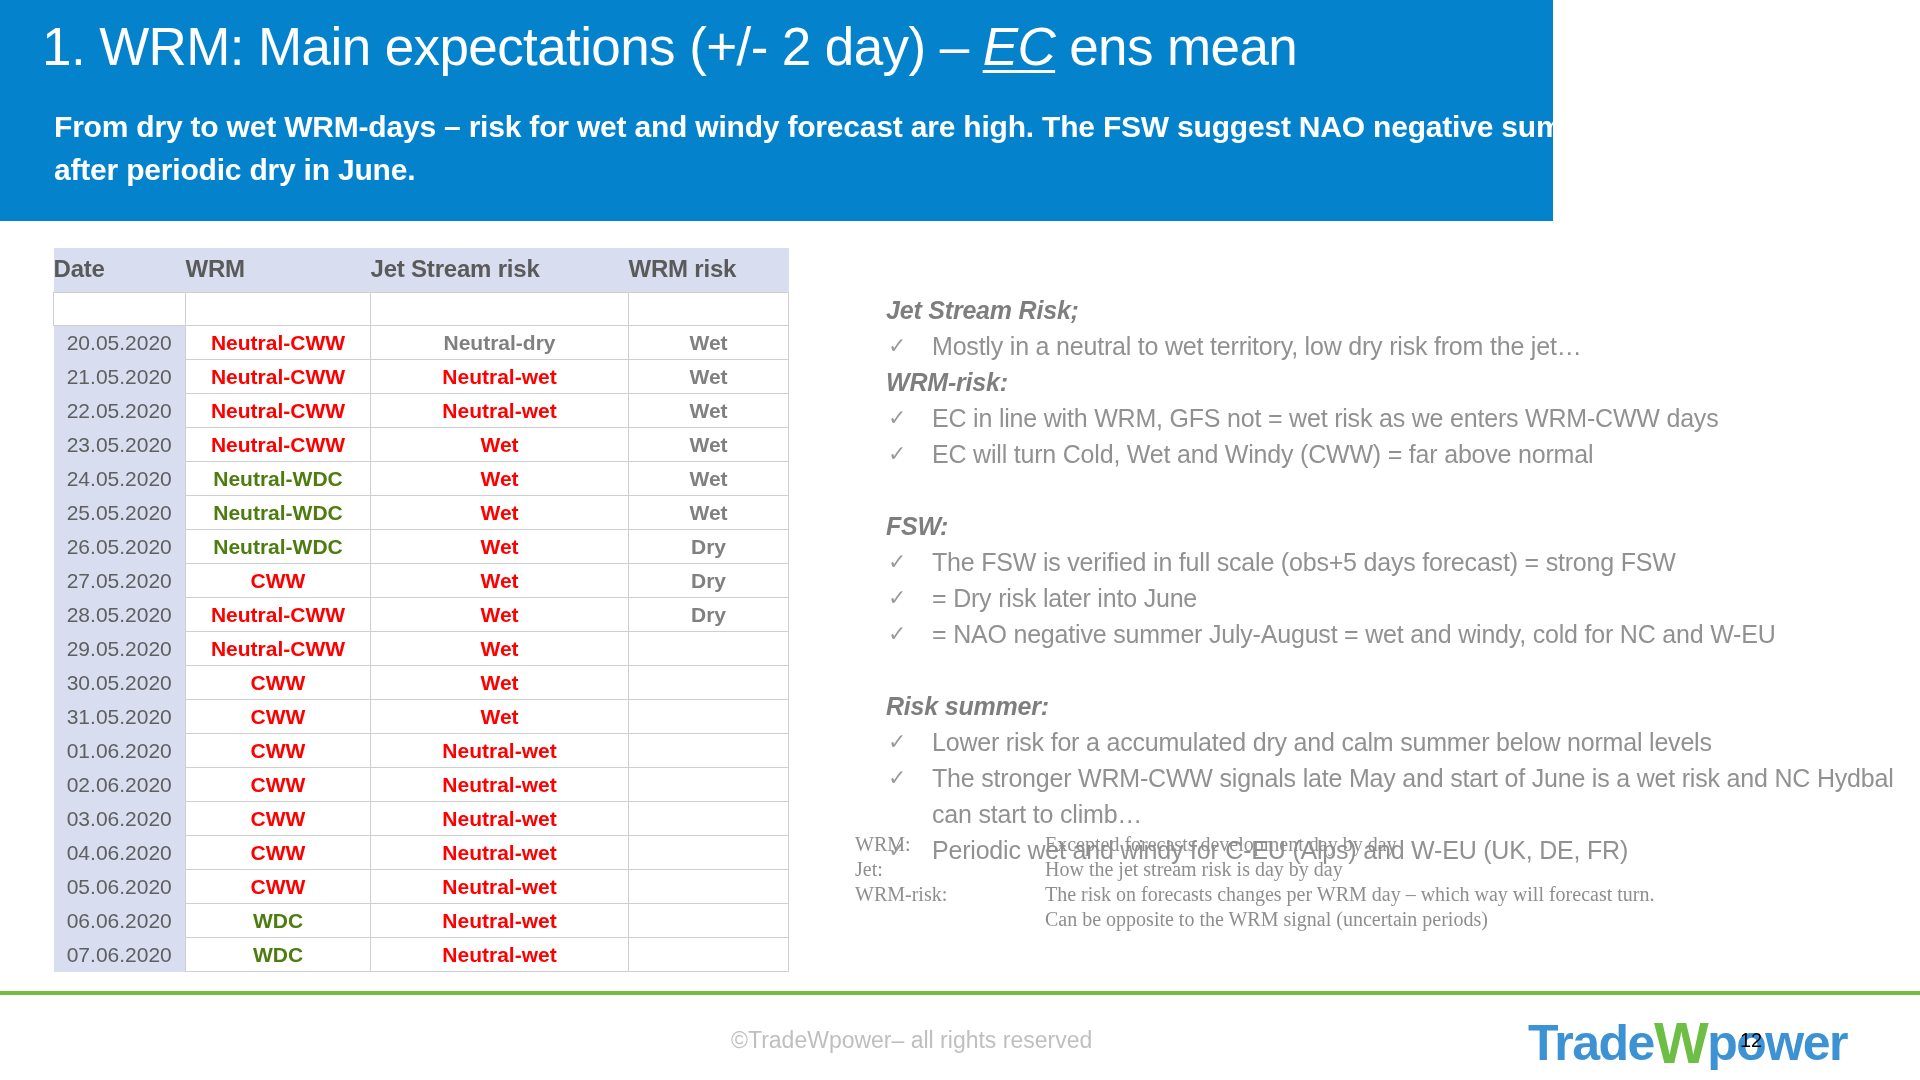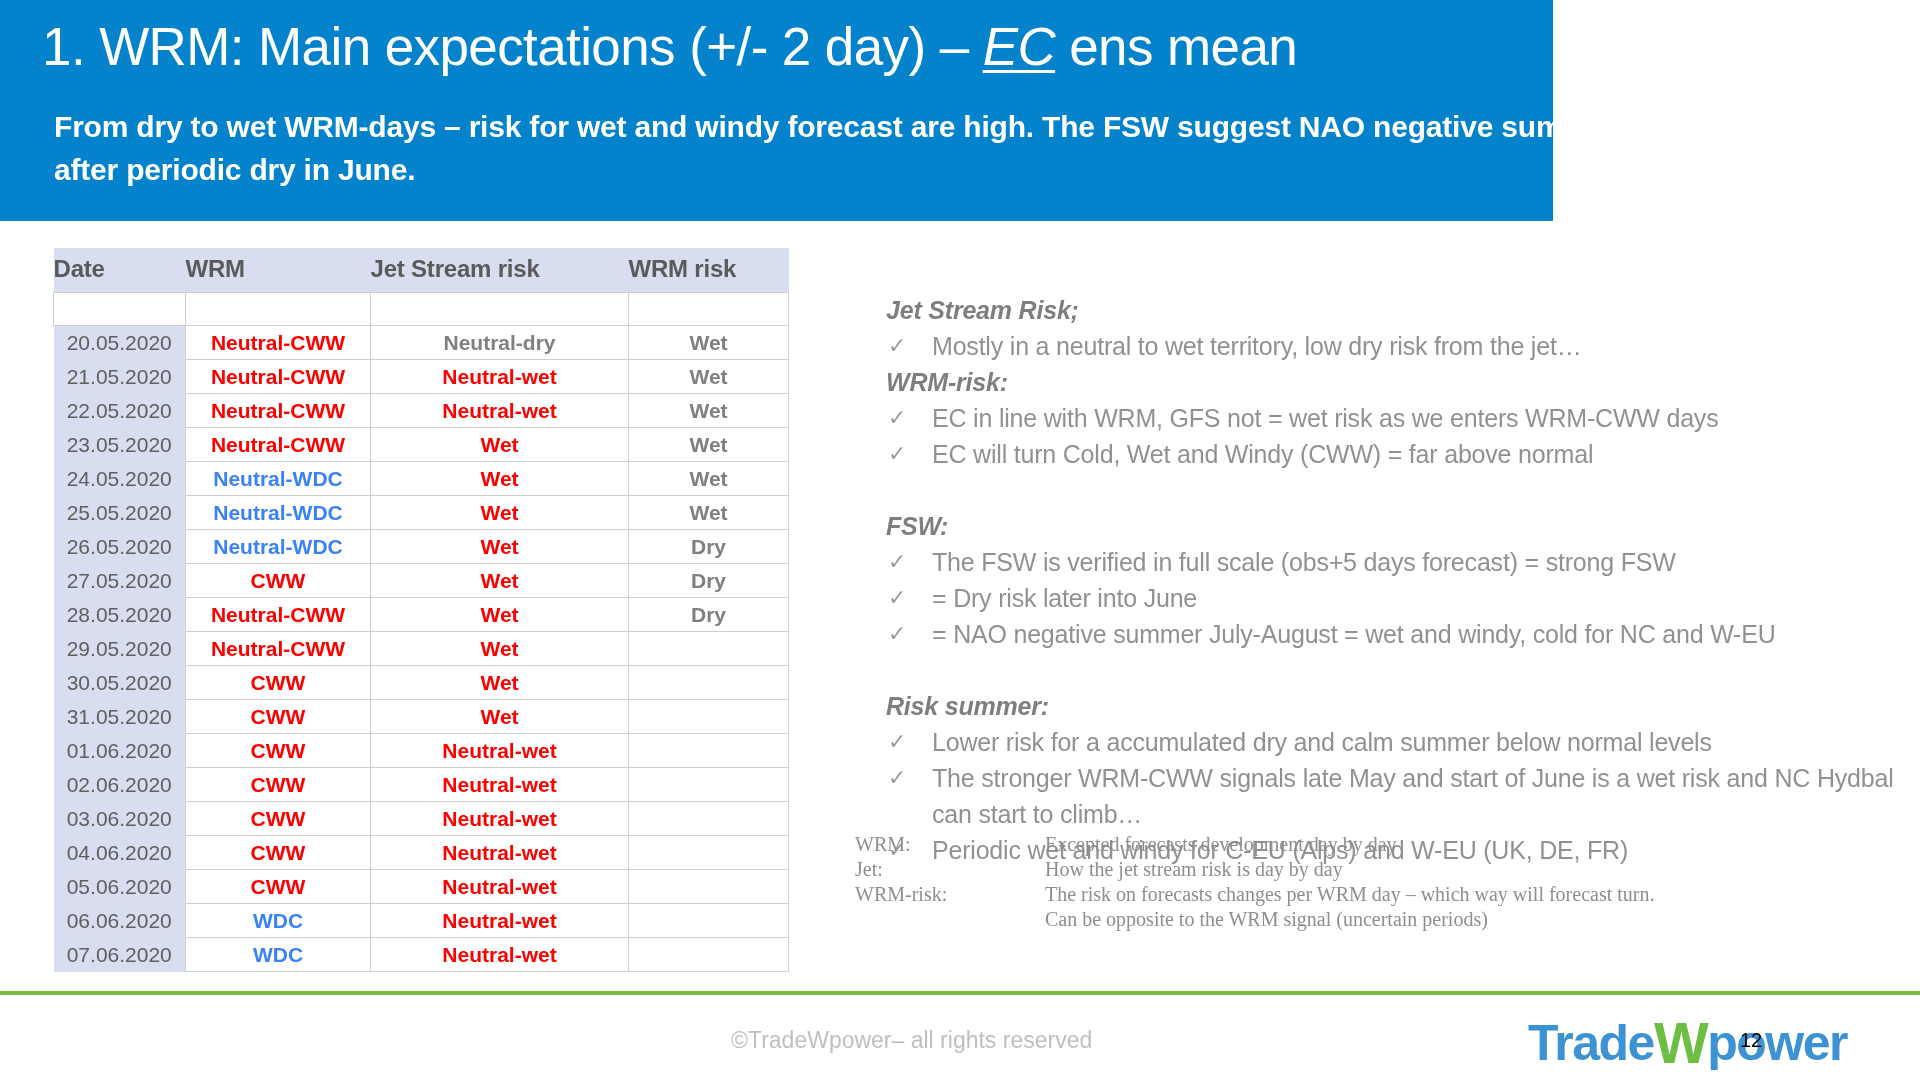--- a/index.html
+++ b/index.html
@@ -105,21 +105,21 @@
     background: #D8DDF0;
     color: #5F5F5F;
     font-weight: normal;
     font-size: 21px;
     border-left: none;
     border-right: none;
     border-top: none;
     border-bottom: none;
   }
   .v-red   { color: #FF0000; }
-  .v-green { color: #3b82f6; }
+  .v-green { color: #4d7c0f; }
   .v-gray  { color: #808080; }
 
   
   .notes {
     position: absolute;
     left: 886px;
     top: 292px;
     width: 1035px;
     color: #898989;
   }

